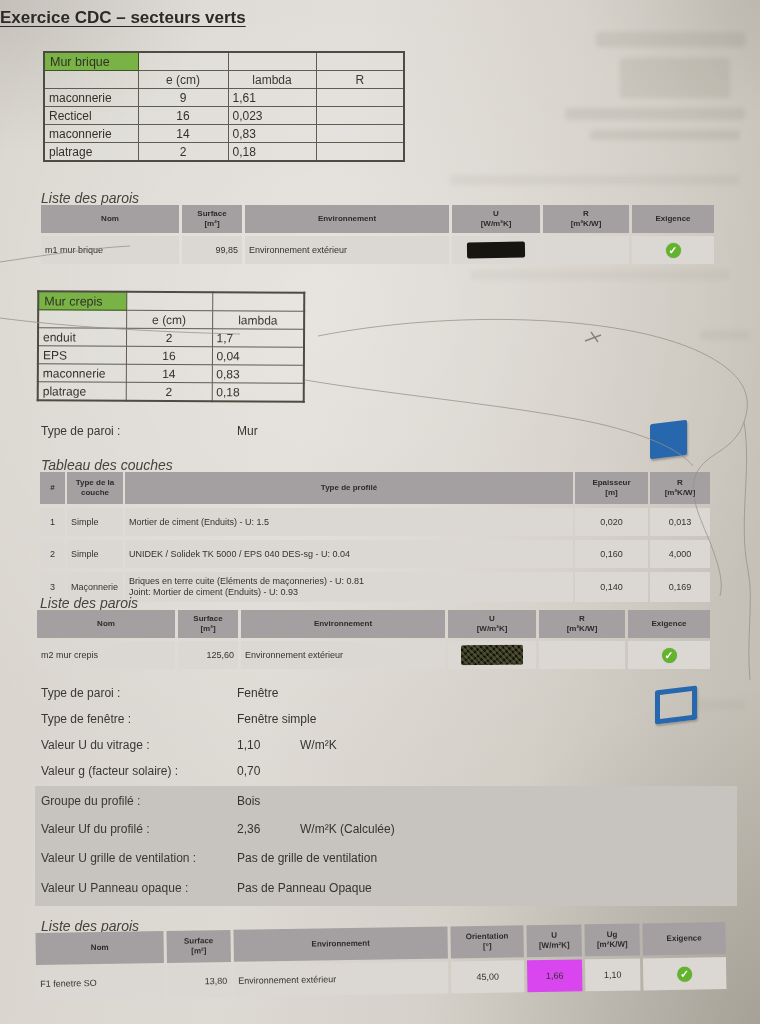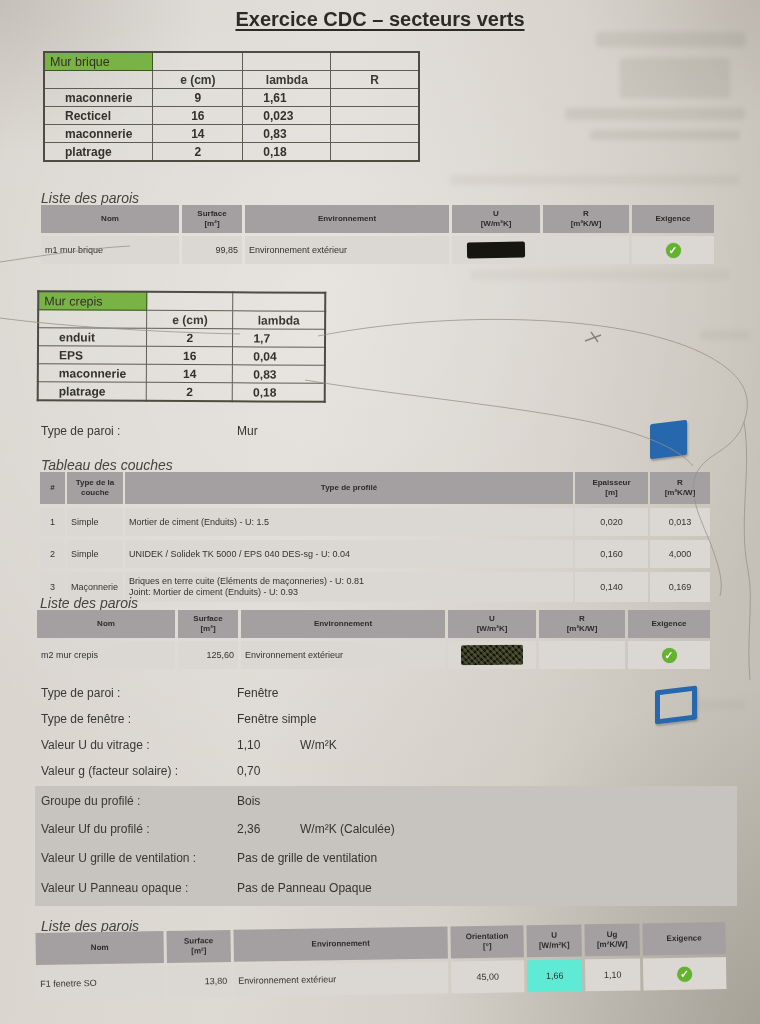--- a/index.html
+++ b/index.html
@@ -9,28 +9,28 @@
     background:
       radial-gradient(120% 90% at 42% 30%, rgba(255,255,255,.30) 0%, rgba(255,255,255,0) 55%),
       radial-gradient(80% 60% at 100% 100%, rgba(60,55,45,.20) 0%, rgba(0,0,0,0) 55%),
       radial-gradient(45% 25% at 0% 0%, rgba(60,55,45,.14) 0%, rgba(0,0,0,0) 60%),
       radial-gradient(40% 20% at 100% 0%, rgba(70,64,54,.10) 0%, rgba(0,0,0,0) 60%),
       linear-gradient(98deg,#d8d4cd 0%,#ddd9d3 40%,#d3cec6 70%,#c1bcb2 100%);
   }
   #sheet{position:absolute;inset:0;color:#33312b;}
 
   .title{
-    position:absolute;left:0;right:0;top:8px;text-align:center;
-    font-size:20px;font-weight:bold;color:#2b2a25;
+    position:absolute;left:0;right:0;top:8px;
+    font-size:17px;font-weight:bold;color:#2b2a25;
     text-decoration:underline;text-underline-offset:3px;
   }
 
   
   .btable{border-collapse:collapse;font-size:12px;color:#33312a;border:2px solid #4e4b42;position:absolute;}
-  .btable td{border:1px solid #5f5c53;height:17px;padding:0 20px;background:rgba(255,255,255,0.06);font-weight:bold;}
+  .btable td{border:1px solid #5f5c53;height:17px;padding:0 4px;background:rgba(255,255,255,0.06);}
   .btable td.name{text-align:left;}
   .btable td.ctr{text-align:center;}
   .btable td.rgt{text-align:left;}
   .btable td.greencell{font-weight:normal;font-size:12.5px;padding:0 5px;border:1.5px solid #3d5323;}
   .btable td.hdr{text-align:center;color:#3a3832;}
 
   
   .ltable{border-collapse:separate;border-spacing:3px;position:absolute;font-size:9px;color:#34332e;}
   .ltable th{
     font-weight:bold;font-size:8px;line-height:1.2;color:#2c2b2a;
@@ -351,21 +351,21 @@
 [W/m²K]</th>
       <th class="h3" style="background: rgb(164, 160, 161);">Ug
 [m²K/W]</th>
       <th class="h3" style="background: rgb(164, 160, 161);">Exigence</th>
     </tr>
     <tr style="height:32px;">
       <td class="lefted" style="background: rgb(219, 215, 211);">F1 fenetre SO</td>
       <td class="righted" style="background: rgb(219, 215, 211);">13,80</td>
       <td class="lefted" style="background: rgb(219, 215, 211);">Environnement extérieur</td>
       <td class="ctred" style="background: rgb(219, 215, 211);">45,00</td>
-      <td class="ctred" style="background: #5eead4;">1,66</td>
+      <td class="ctred" style="background: #d946ef;">1,66</td>
       <td class="ctred" style="background: rgb(219, 215, 211);">1,10</td>
       <td class="ctred" style="background: rgb(219, 215, 211);"><span class="check" style="background: rgb(99, 180, 45);">✓</span></td>
     </tr>
   </tbody>
     </table>
 
   <svg id="hairlines" width="760" height="1024" viewBox="0 0 760 1024">
     <g fill="none" stroke="#948f86" stroke-width="1" opacity="0.75">
       <path d="M318,336 C450,310 620,314 700,352 C742,372 754,394 744,422 C734,452 706,452 696,474 C688,494 700,518 710,542 C718,564 724,580 720,596"></path>
       <path d="M305,380 C400,396 520,406 600,424 C650,436 680,450 693,466"></path>

